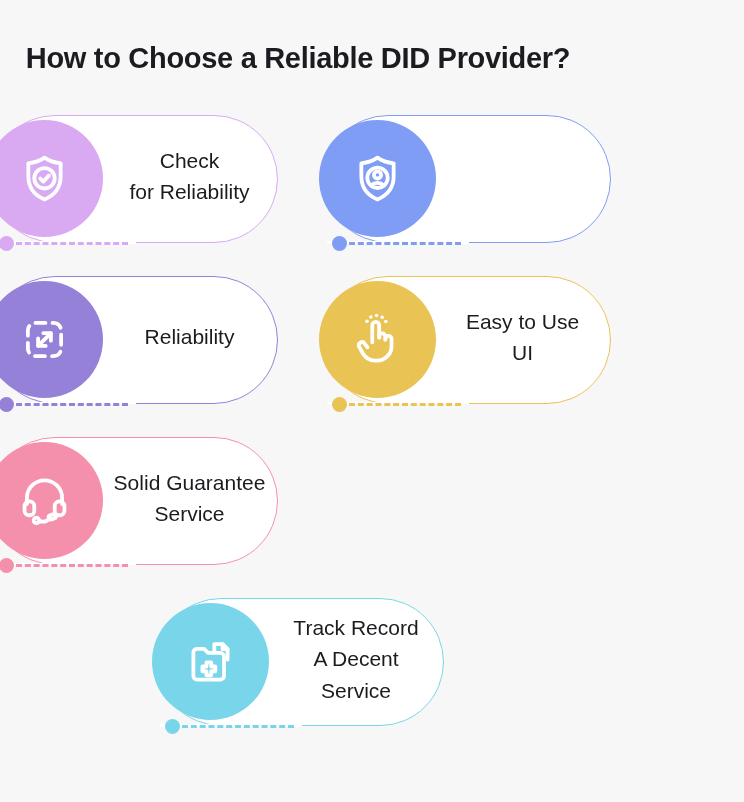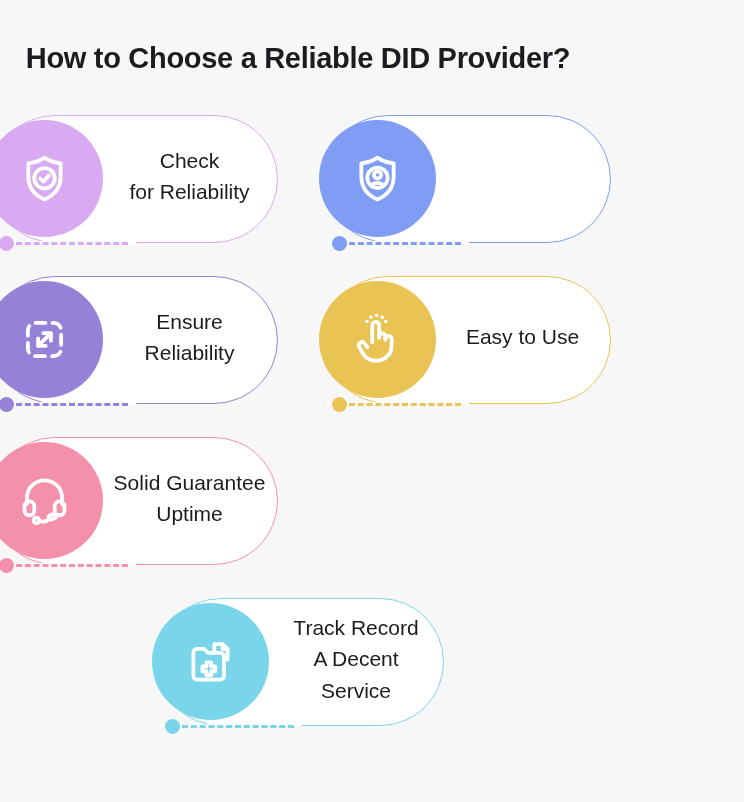--- a/index.html
+++ b/index.html
@@ -127,21 +127,20 @@
       <div class="border-mask"></div>
       <div class="circle">
         <svg viewBox="0 0 24 24">
           <rect class="icon-stroke" x="5" y="5" width="14" height="14" rx="3.2" stroke-dasharray="4.2 3"></rect>
           <path class="icon-stroke" d="m9.4 14.6 5.2-5.2"></path>
           <path class="icon-stroke" d="M11.5 9.3h3.2v3.2"></path>
           <path class="icon-stroke" d="M12.5 14.7H9.3v-3.2"></path>
         </svg>
       </div>
       <div class="label">
-        <div>Ensure</div>
         <div>Reliability</div>
       </div>
       <div class="connector">
         <span class="dot"></span>
         <span class="dash"></span>
       </div>
     </div>
 
     <div class="card" style="--accent: #EAC355;">
       <div class="pill"></div>
@@ -153,20 +152,21 @@
           <path class="icon-stroke" d="M15.3 12v-.2a1.3 1.3 0 0 1 2.6 0v3a6.1 6.1 0 0 1-6.1 6.1h-.7a6.1 6.1 0 0 1-5.3-3.1l-1.5-2.7a1.35 1.35 0 0 1 2.3-1.4l1.2 1.6"></path>
           <circle class="icon-fill" cx="7.6" cy="4.3" r="0.75"></circle>
           <circle class="icon-fill" cx="9.2" cy="2.5" r="0.75"></circle>
           <circle class="icon-fill" cx="11.6" cy="1.9" r="0.75"></circle>
           <circle class="icon-fill" cx="14" cy="2.6" r="0.75"></circle>
           <circle class="icon-fill" cx="15.5" cy="4.4" r="0.75"></circle>
         </svg>
       </div>
       <div class="label">
         <div>Easy to Use</div>
+        <div>UI</div>
       </div>
       <div class="connector">
         <span class="dot"></span>
         <span class="dash"></span>
       </div>
     </div>
 
 
     <div class="card" style="--accent: #F590AC;">
       <div class="pill"></div>
@@ -176,21 +176,21 @@
           <path class="icon-stroke" d="M4.6 13.5v-2.6a7.4 7.4 0 0 1 14.8 0v2.6"></path>
           <rect class="icon-stroke" x="3.6" y="12.4" width="4.1" height="5.8" rx="1.9"></rect>
           <rect class="icon-stroke" x="16.3" y="12.4" width="4.1" height="5.8" rx="1.9"></rect>
           <circle class="icon-stroke" cx="8.6" cy="20.4" r="1.15"></circle>
           <path class="icon-stroke" d="M9.8 20.7c1.8.5 3.6-.1 4.5-1.4"></path>
           <rect class="icon-stroke" x="13.7" y="18" width="3.1" height="1.8" rx="0.9" transform="rotate(-18 15.2 18.9)"></rect>
         </svg>
       </div>
       <div class="label">
         <div>Solid Guarantee</div>
-        <div>Uptime</div>
+        <div>Service</div>
       </div>
       <div class="connector">
         <span class="dot"></span>
         <span class="dash"></span>
       </div>
     </div>
 
     <div class="card center" style="--accent: #79D6EA;">
       <div class="pill"></div>
       <div class="border-mask"></div>

